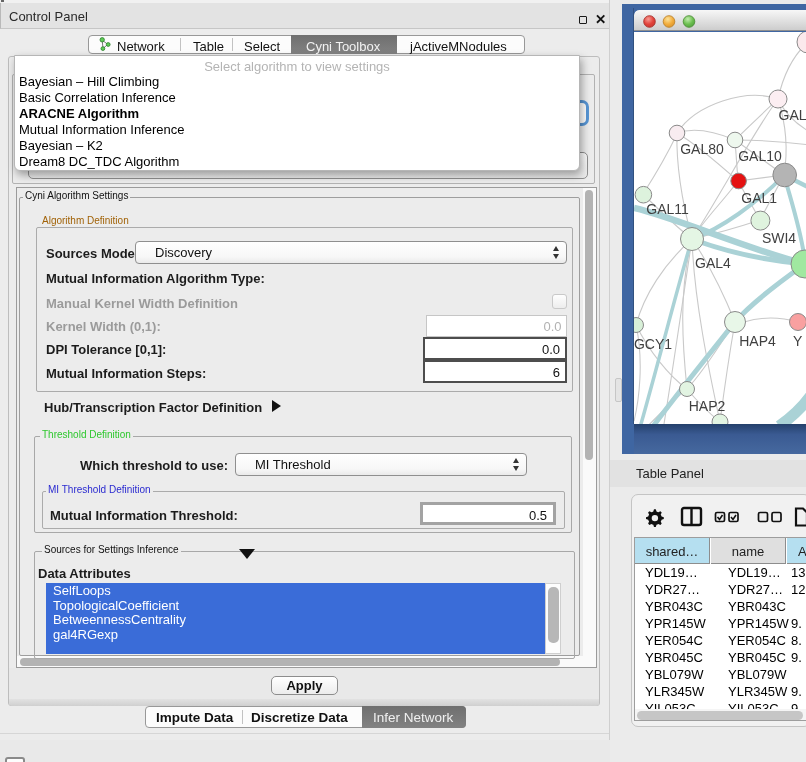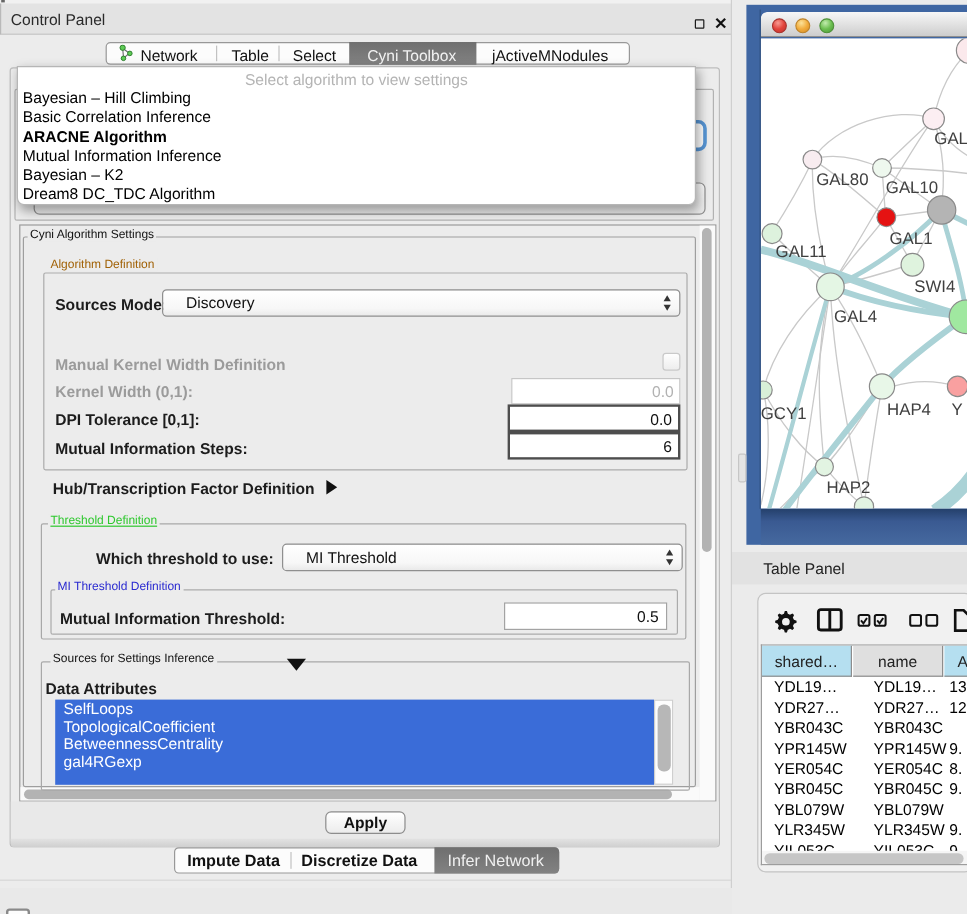--- a/index.html
+++ b/index.html
@@ -73,52 +73,53 @@
 
   <div class="lbl" style="left:46px;top:246px;">Sources Mode:</div>
   <div class="combo" style="left:135px;top:241px;width:432px;height:23px;">
     <span class="ct">Discovery</span>
     <span class="carr" style="top:4px;">
         <span class="up"></span>
         <span class="dn"></span>
       </span>
   </div>
 
+  <div class="lbl" style="left:46px;top:271px;">Mutual Information Algorithm Type:</div>
 
   <div class="lbl dis" style="left:46px;top:296px;">Manual Kernel Width Definition</div>
   <div class="abs" style="left:552px;top:294px;width:15px;height:15px;border:1px solid #c9c9c9;border-radius:3px;background:linear-gradient(#fefefe,#ededed);"></div>
 
   <div class="lbl dis" style="left:46px;top:319px;">Kernel Width (0,1):</div>
   <div class="tfield" style="left:426px;top:315px;width:141px;height:22px;border:1px solid #c6c6c6;color:#b2b2b2;padding:3px 4.5px 0 0;">0.0</div>
 
   <div class="lbl" style="left:46px;top:342px;">DPI Tolerance [0,1]:</div>
   <div class="tfield" style="left:423px;top:337px;width:144px;height:23px;border:2px solid #4d4d4d;color:#111;padding:3px 5px 0 0;">0.0</div>
 
   <div class="lbl" style="left:46px;top:366px;">Mutual Information Steps:</div>
   <div class="tfield" style="left:423px;top:360px;width:144px;height:23px;border:2px solid #4d4d4d;color:#111;padding:3px 5px 0 0;">6</div>
 
   <div class="lbl" style="left:44px;top:400px;">Hub/Transcription Factor Definition</div>
   <div class="abs" style="left:272px;top:400px;width:0;height:0;border-top:6.5px solid transparent;border-bottom:6.5px solid transparent;border-left:9px solid #111;"></div>
 
   <div class="tbox" style="left:34px;top:436px;width:538px;height:97px;border-color:#a8a8a8;"></div>
-  <div class="tlabel" style="left:40px;top:429px;color:#2ec82e;text-decoration:underline;">Threshold Definition</div>
+  <div class="tlabel" style="left:40px;top:429px;color:#2ec82e;">Threshold Definition</div>
 
   <div class="lbl" style="left:80px;top:458px;">Which threshold to use:</div>
-  <div class="combo" style="left:235px;top:453px;width:334px;height:23px;">
+  <div class="combo" style="left:235px;top:453px;width:292px;height:23px;">
     <span class="ct">MI Threshold</span>
     <span class="carr" style="top:4px;">
         <span class="up"></span>
         <span class="dn"></span>
       </span>
   </div>
 
   <div class="tbox" style="left:42px;top:491px;width:523px;height:38px;border-color:#ababab;"></div>
   <div class="tlabel" style="left:46px;top:484px;color:#2a2ad0;">MI Threshold Definition</div>
   <div class="lbl" style="left:50px;top:508px;">Mutual Information Threshold:</div>
-  <div class="tfield" style="left:420px;top:502px;width:136px;height:23px;border:1px solid #a3a3a3;color:#111;padding:3px 6px 0 0;">0.5</div>
+  <div class="tfield" style="left:420px;top:502px;width:136px;height:23px;border:3px solid #a3a3a3;color:#111;padding:3px 6px 0 0;">0.5</div>
 
   <div class="tbox" style="left:34px;top:551px;width:541px;height:108px;border-color:#a8a8a8;"></div>
   <div class="tlabel" style="left:42px;top:544px;color:#111;">Sources for Settings Inference</div>
   <div class="abs" style="left:239px;top:549px;width:0;height:0;border-left:8.5px solid transparent;border-right:8.5px solid transparent;border-top:10px solid #111;"></div>
   <div class="lbl" style="left:38px;top:566px;">Data Attributes</div>
 
   <div class="abs" style="left:46px;top:583px;width:499px;height:71px;background:#3a6cd8;color:#fff;font-size:13px;">
     <div style="padding:1px 0 0 7px;line-height:14.5px;">SelfLoops<br>TopologicalCoefficient<br>BetweennessCentrality<br>gal4RGexp</div>
   </div>
   <div class="abs" style="left:545px;top:583px;width:16px;height:71px;background:#fdfdfd;border:1px solid #cfcfcf;"></div>

